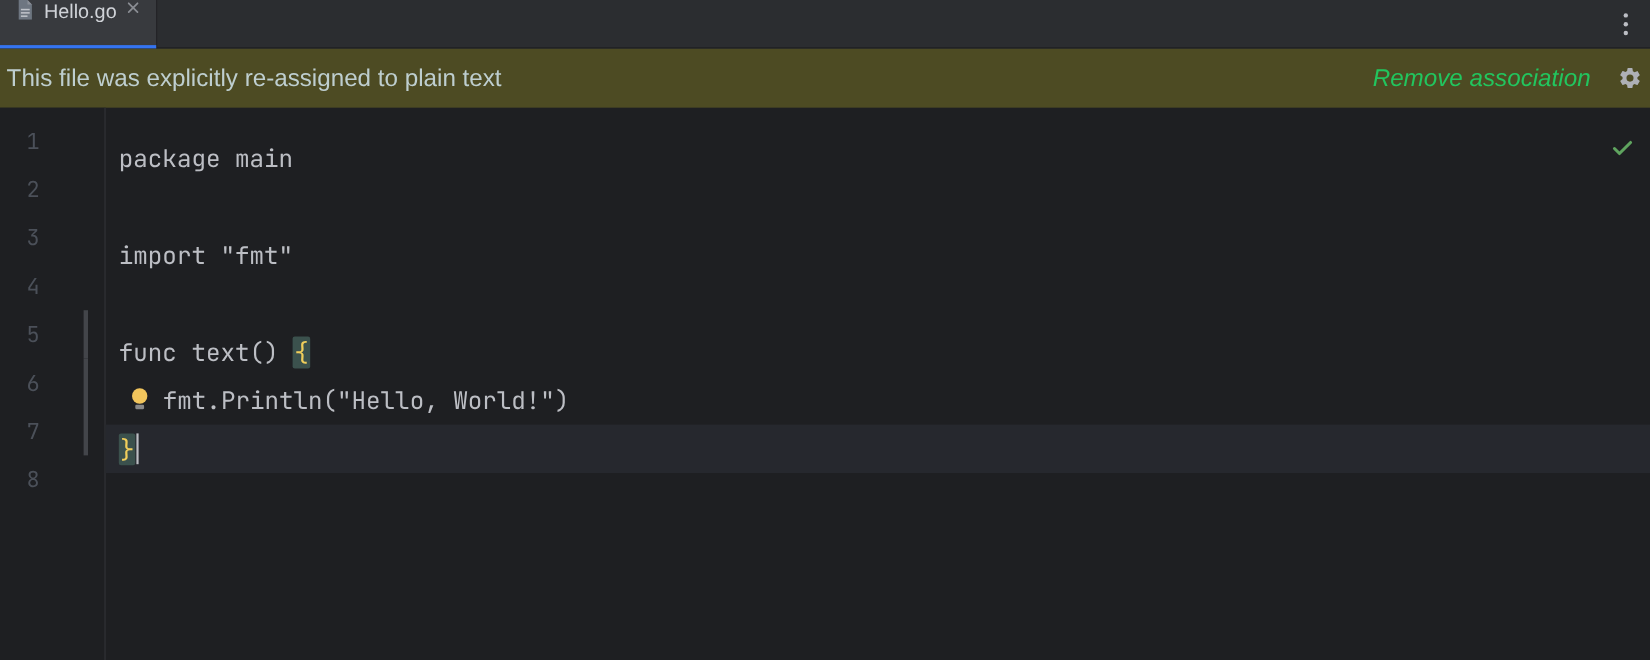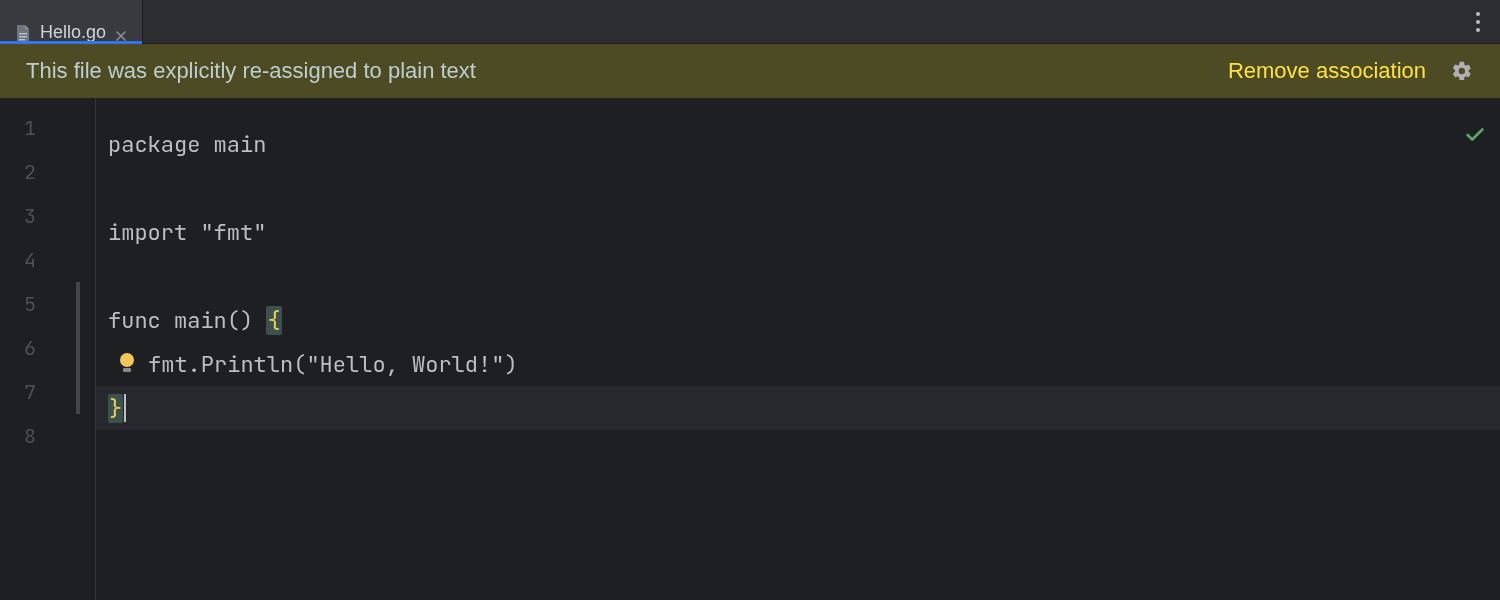--- a/index.html
+++ b/index.html
@@ -17,21 +17,21 @@
   .tab-bar {
     height: 44px;
     background: #2b2d30;
     display: flex;
     align-items: stretch;
     border-bottom: 1px solid #1e1f22;
     position: relative;
   }
   .tab {
     display: flex;
-    align-items: flex-end;
+    align-items: flex-start;
     gap: 8px;
     padding: 0 14px;
     background: #383a3e;
     border-right: 1px solid #1e1f22;
     position: relative;
   }
   .tab-underline {
     position: absolute;
     left: 0; right: 0; bottom: -1px;
     height: 3px;
@@ -49,26 +49,26 @@
     display: flex; align-items: center; justify-content: center;
     color: #bcbec4;
   }
 
   
   .banner {
     height: 54px;
     background: #4d4b23;
     display: flex;
     align-items: center;
-    padding: 0 26px;
+    padding: 0 6px;
     gap: 16px;
     font-size: 22px;
   }
   .banner-message { flex: 1; color: #bececf; }
-  .banner-link { color: #fde047; cursor: pointer; white-space: nowrap; }
+  .banner-link { color: #22c55e; cursor: pointer; white-space: nowrap; font-style: italic; }
   .banner-gear { color: #aeb0b6; width: 24px; height: 24px; display:flex;align-items:center;justify-content:center; margin-left: 8px;}
 
   
   .editor {
     flex: 1;
     display: flex;
     position: relative;
     background: #1e1f22;
     font-family: "JetBrains Mono", "Menlo", "Consolas", monospace;
     font-size: 22px;
@@ -229,21 +229,21 @@
       <div class="check-mark">
         <svg width="22" height="22" viewBox="0 0 24 24">
             <path d="M4 12 l5 5 l11 -11" stroke="#5fa45f" stroke-width="3" fill="none" stroke-linecap="round" stroke-linejoin="round"></path>
           </svg>
       </div>
 
       <div class="code-row"><span>package main</span></div>
       <div class="code-row"><span></span></div>
       <div class="code-row"><span>import "fmt"</span></div>
       <div class="code-row"><span></span></div>
-      <div class="code-row"><span>func main() </span><span class="brace-match">{</span></div>
+      <div class="code-row"><span>func text() </span><span class="brace-match">{</span></div>
       <div class="code-row">
         <span class="bulb"><span class="bulb-top"></span><span class="bulb-base"></span></span>
         <span class="indent"></span><span>fmt.Println("Hello, World!")</span>
       </div>
       <div class="code-row current-line"><span class="brace-match">}</span><span class="caret"></span></div>
       <div class="code-row"><span></span></div>
     </div>
   </div>
 
 </div>

